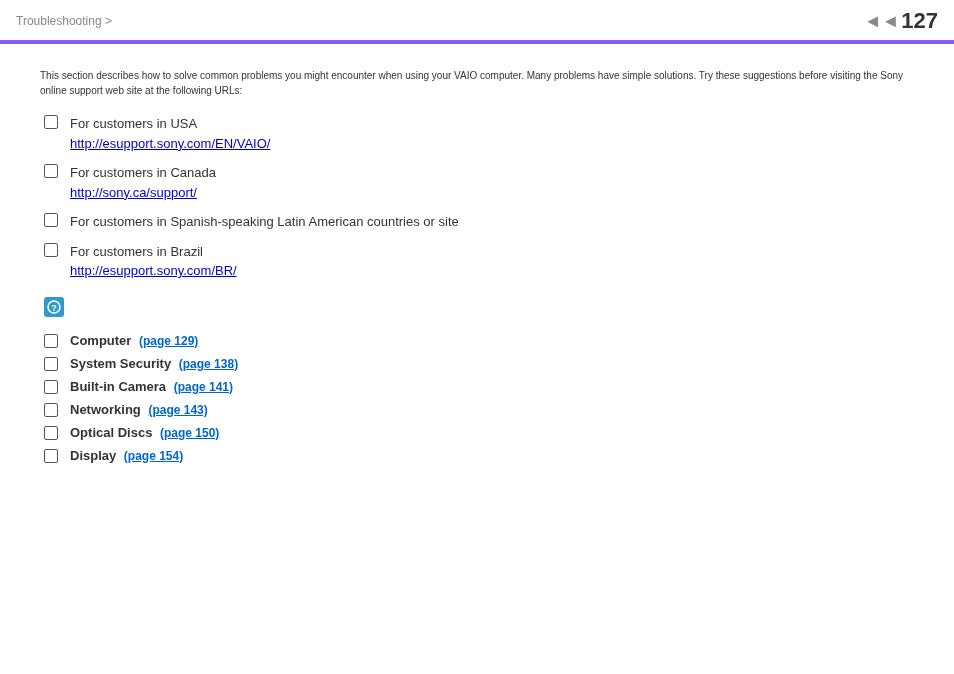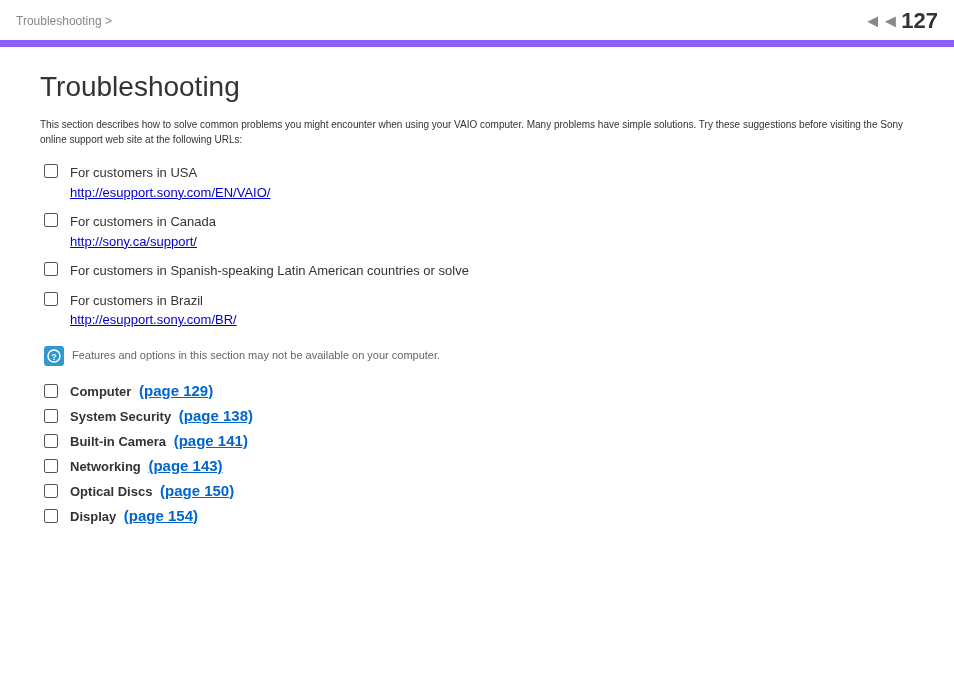--- a/index.html
+++ b/index.html
@@ -16,21 +16,21 @@
       font-size: 13px;
       color: #333333;
       overflow: hidden;
     }
 
     .header-bar {
       display: flex;
       justify-content: space-between;
       align-items: center;
       padding: 8px 16px 0 16px;
-      border-bottom: 7px solid #8b5cf6;
+      border-bottom: 4px solid #8b5cf6;
       padding-bottom: 6px;
     }
 
     .breadcrumb {
       font-size: 12px;
       color: #888888;
     }
 
     .page-number-container {
       display: flex;
@@ -156,79 +156,77 @@
       padding-left: 4px;
     }
 
     .toc-item-label {
       font-size: 13px;
       font-weight: bold;
       color: #333333;
     }
 
     .toc-item-link {
-      font-size: 15px;
+      font-size: 12px;
       font-weight: bold;
       color: #0066cc;
       margin-left: 4px;
     }
   </style>
 </head>
 <body>
 
 <div class="header-bar">
   <span class="breadcrumb">Troubleshooting &gt;</span>
   <div class="page-number-container">
     <span class="arrow-left">◄◄</span>
     <span class="page-number">127</span>
   </div>
 </div>
 
 <div class="content">
-  <h1 class="page-title">Troubleshooting</h1>
   <p class="intro-text">This section describes how to solve common problems you might encounter when using your VAIO computer. Many problems have simple solutions. Try these suggestions before visiting the Sony online support web site at the following URLs:</p>
 
   <ul class="customer-list">
   <li>
         <div class="checkbox-icon"></div>
         <div class="list-item-content">
           <span class="list-item-text">For customers in USA</span>
           <a class="list-item-link" href="#">http://esupport.sony.com/EN/VAIO/</a>
         </div>
       </li>
       <li>
         <div class="checkbox-icon"></div>
         <div class="list-item-content">
           <span class="list-item-text">For customers in Canada</span>
           <a class="list-item-link" href="#">http://sony.ca/support/</a>
         </div>
       </li>
       <li>
         <div class="checkbox-icon"></div>
         <div class="list-item-content">
-          <span class="list-item-text">For customers in Spanish-speaking Latin American countries or solve</span>
+          <span class="list-item-text">For customers in Spanish-speaking Latin American countries or site</span>
         </div>
       </li>
       <li>
         <div class="checkbox-icon"></div>
         <div class="list-item-content">
           <span class="list-item-text">For customers in Brazil</span>
           <a class="list-item-link" href="#">http://esupport.sony.com/BR/</a>
         </div>
       </li>
     </ul>
 
   <div class="note-container">
     <div class="note-icon">
       <svg viewBox="0 0 14 14" xmlns="http://www.w3.org/2000/svg">
         <circle cx="7" cy="7" r="6" fill="none" stroke="white" stroke-width="1.5"></circle>
         <text x="7" y="11" text-anchor="middle" font-size="9" fill="white" font-family="Arial" font-weight="bold">?</text>
       </svg>
     </div>
-    <span class="note-text">Features and options in this section may not be available on your computer.</span>
   </div>
 
   <ul class="toc-list">
   <li>
         <div class="checkbox-icon"></div>
         <span class="toc-item-label">Computer <a class="toc-item-link" href="#">(page 129)</a></span>
       </li>
       <li>
         <div class="checkbox-icon"></div>
         <span class="toc-item-label">System Security <a class="toc-item-link" href="#">(page 138)</a></span>

